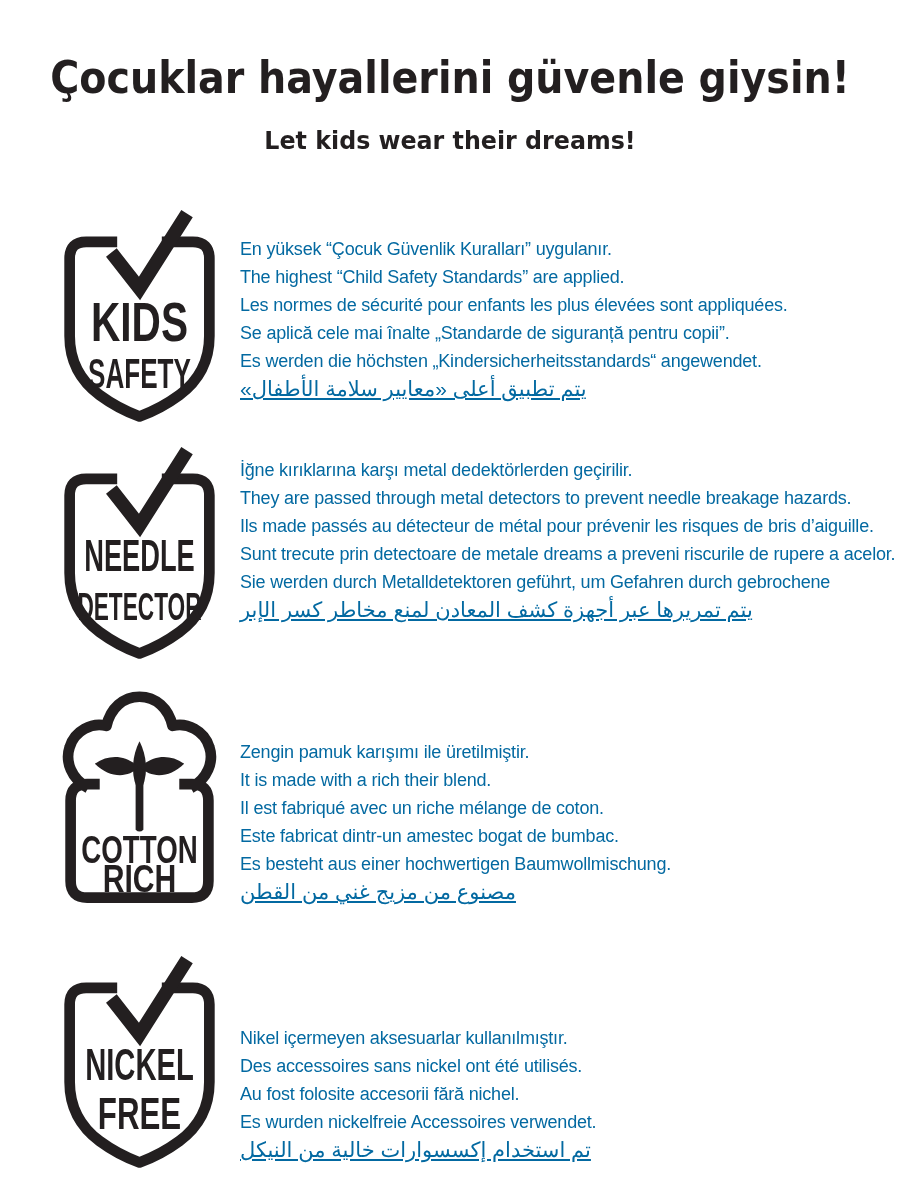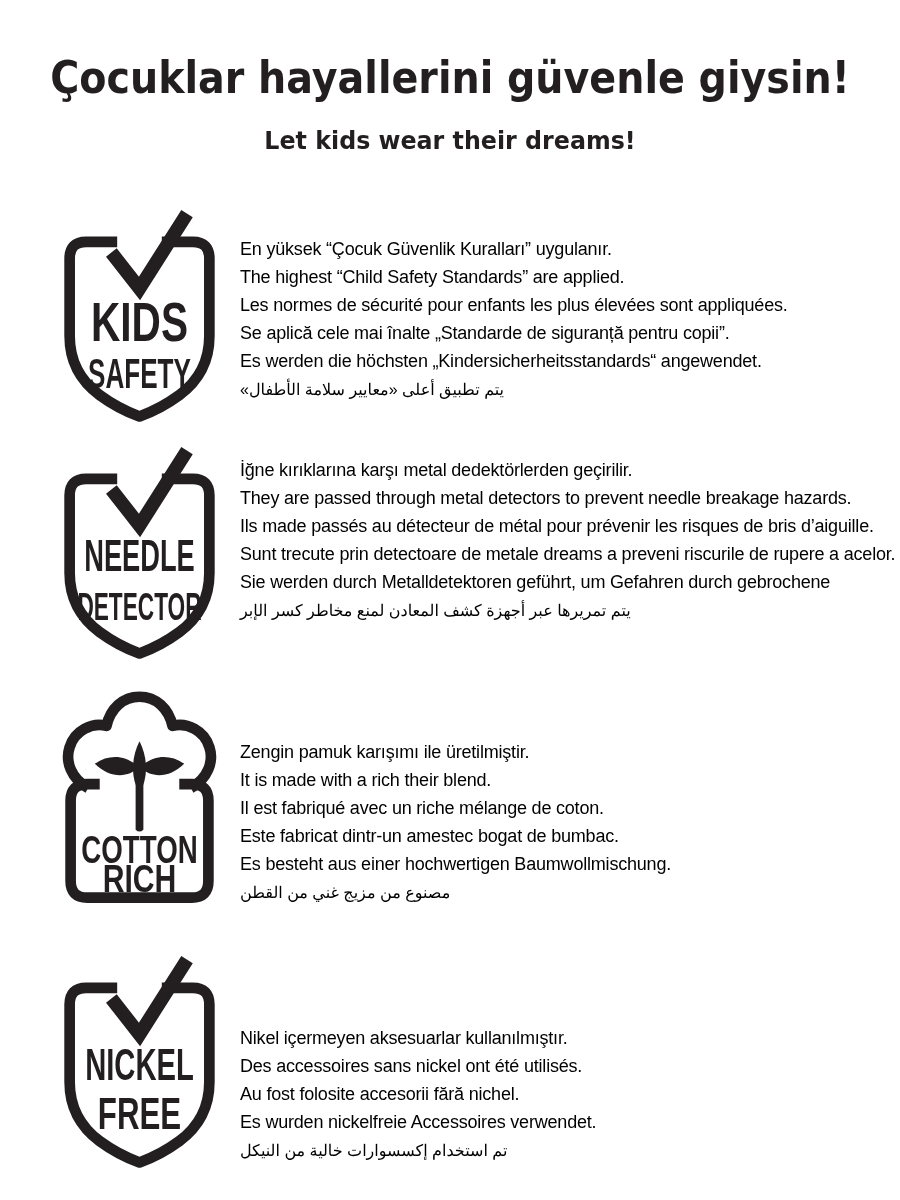--- a/index.html
+++ b/index.html
@@ -8,22 +8,22 @@
   .title{position:absolute;left:0;top:52px;width:900px;text-align:center;
          font-family:"DejaVu Sans",sans-serif;font-weight:800;font-size:44px;
          letter-spacing:0px;transform:scaleX(.9);transform-origin:50% 50%;white-space:nowrap;}
   .subtitle{position:absolute;left:0;top:126px;width:900px;text-align:center;
             font-family:"DejaVu Sans",sans-serif;font-weight:800;font-size:25px;
             transform:scaleX(.95);transform-origin:50% 50%;white-space:nowrap;}
   .badge{position:absolute;left:57px;width:165px;height:228px;}
   .b1{top:204px;} .b2{top:441px;} .b3{top:688px;} .b4{top:950px;}
   .textcol{position:absolute;left:240px;width:655px;}
   .t1{top:235px;} .t2{top:456px;} .t3{top:738px;} .t4{top:1024px;}
-  .line{font-size:18px;line-height:28px;letter-spacing:-0.2px;white-space:nowrap;color:#000000;}
-  .line .ar{direction:rtl;unicode-bidi:isolate;font-size:16px;}
+  .line{font-size:18px;line-height:28px;letter-spacing:-0.2px;white-space:nowrap;color:#0369a1;}
+  .line .ar{direction:rtl;unicode-bidi:isolate;font-size:21px;text-decoration:underline;}
   .badge path{stroke:#231f20;fill:none;}
   .badge .outline{stroke-width:11;stroke-linejoin:round;}
   .badge .check{stroke-width:14;stroke-linejoin:miter;}
   .badge .solid{fill:#231f20;stroke:none;}
   .badge text{fill:#231f20;font-family:"Liberation Sans",sans-serif;font-weight:bold;}
 </style>
 </head>
 <body>
 
 <div class="page">

